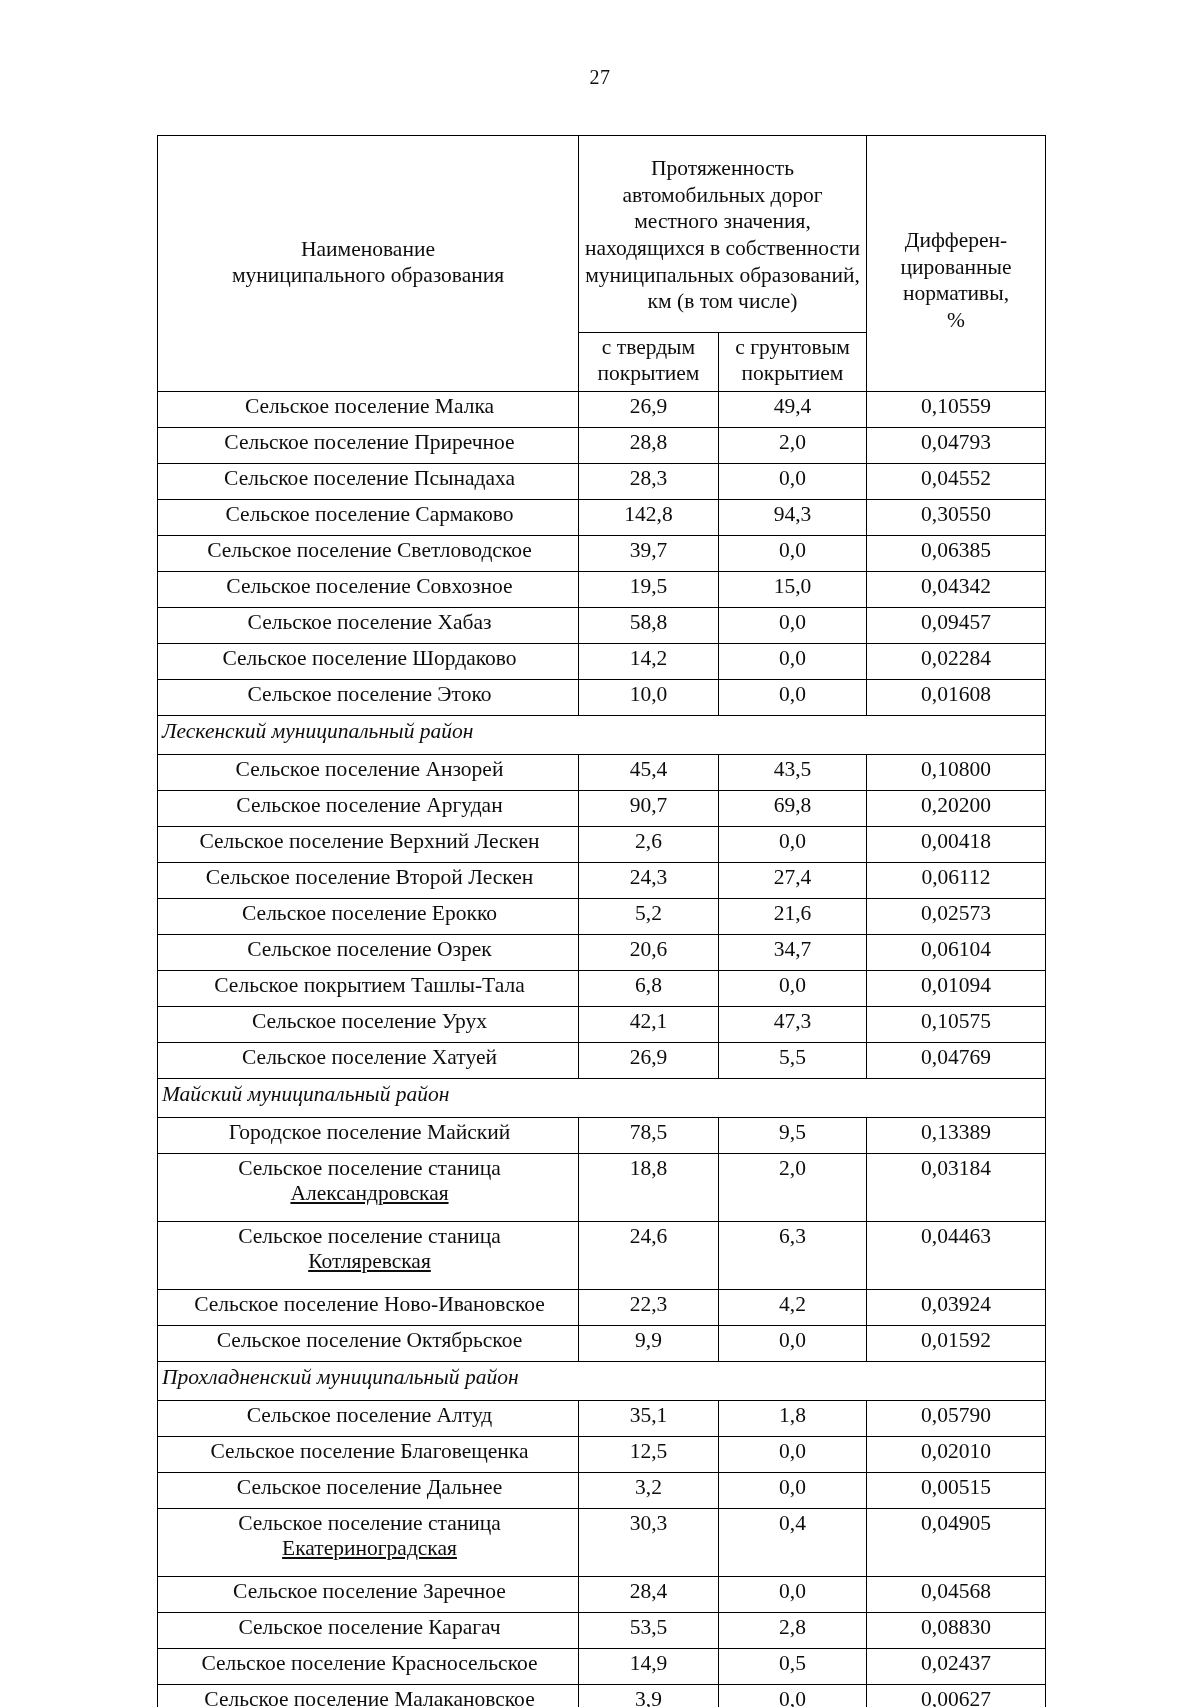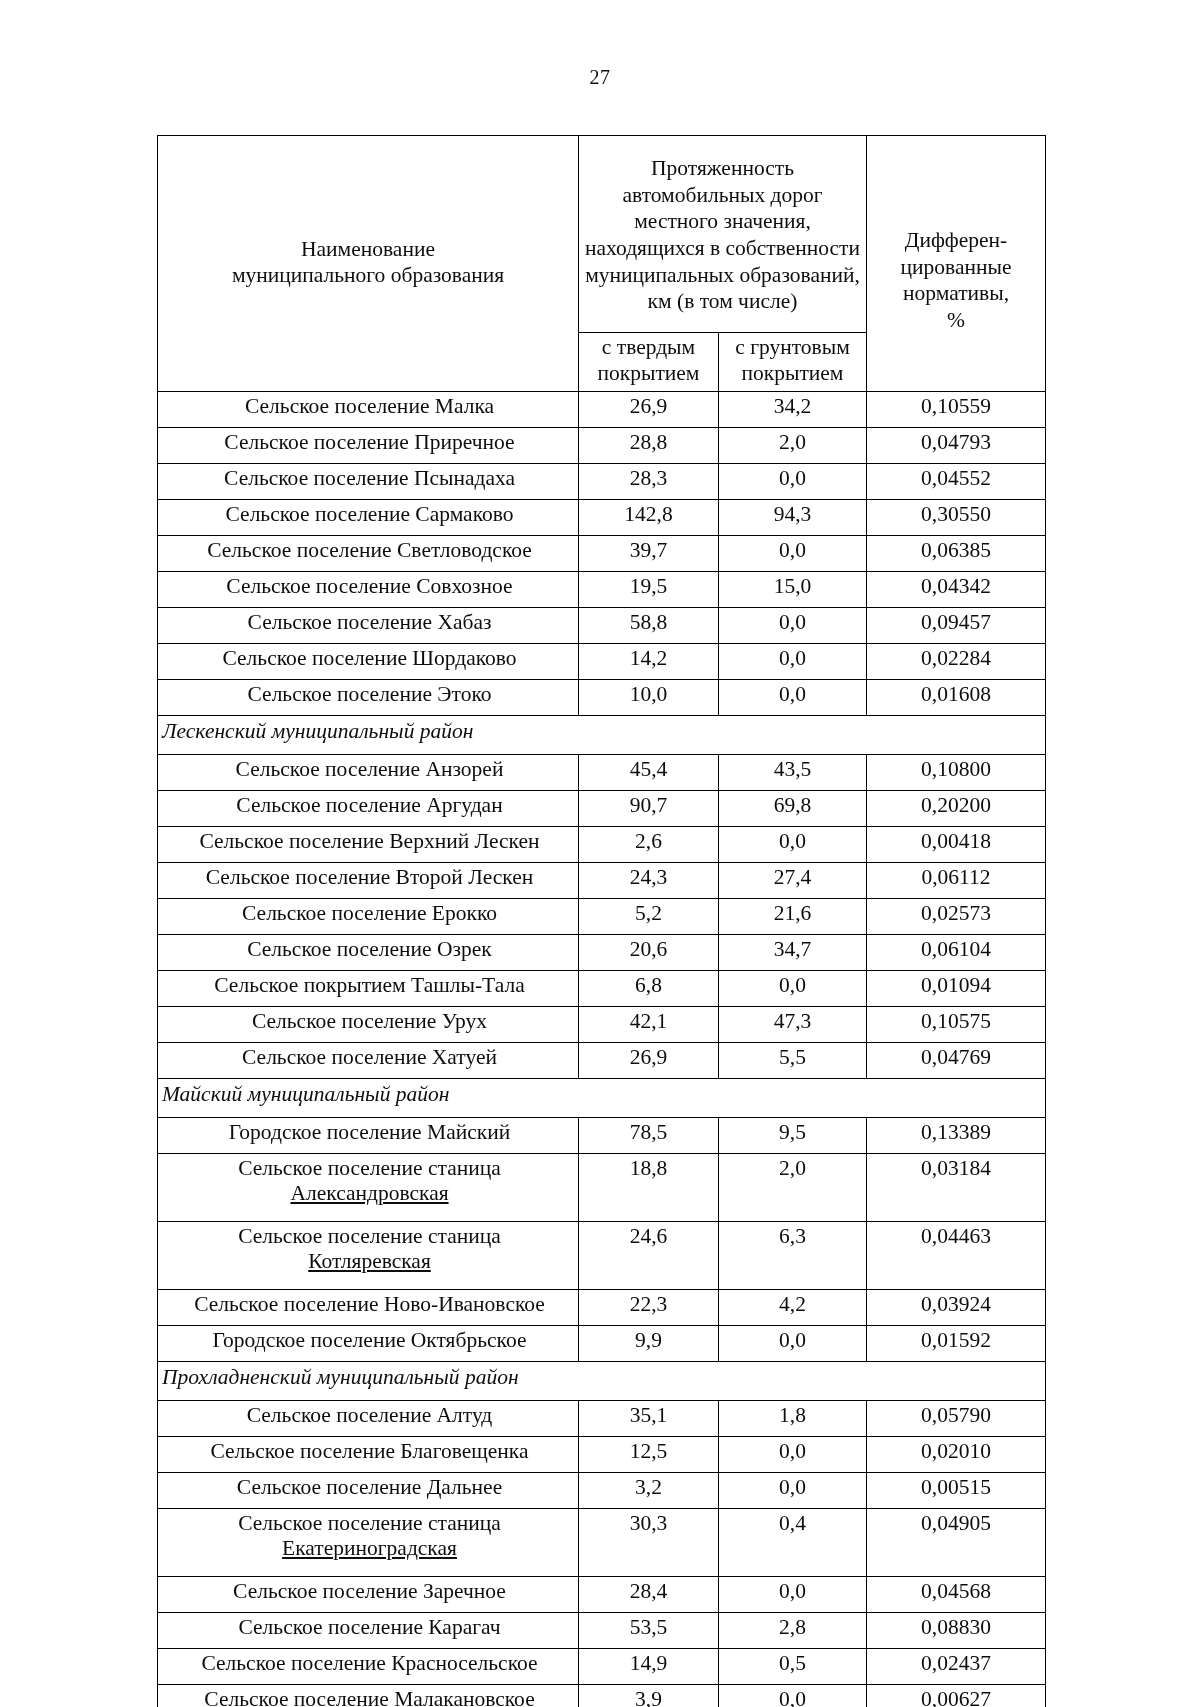--- a/index.html
+++ b/index.html
@@ -144,21 +144,21 @@
         <th class="head-sub">
           <span class="ln">с грунтовым</span>
           <span class="ln">покрытием</span>
         </th>
       </tr>
     </thead>
     <tbody id="table-body">
         <tr>
           <td class="name"><span class="nowrap">Сельское поселение Малка</span></td>
           <td class="num">26,9</td>
-          <td class="num">34,2</td>
+          <td class="num">49,4</td>
           <td class="num">0,10559</td>
         </tr>
         <tr>
           <td class="name"><span class="nowrap">Сельское поселение Приречное</span></td>
           <td class="num">28,8</td>
           <td class="num">2,0</td>
           <td class="num">0,04793</td>
         </tr>
         <tr>
           <td class="name"><span class="nowrap">Сельское поселение Псынадаха</span></td>
@@ -280,21 +280,21 @@
           <td class="num">6,3</td>
           <td class="num">0,04463</td>
         </tr>
         <tr>
           <td class="name"><span class="nowrap">Сельское поселение Ново-Ивановское</span></td>
           <td class="num">22,3</td>
           <td class="num">4,2</td>
           <td class="num">0,03924</td>
         </tr>
         <tr>
-          <td class="name"><span class="nowrap">Городское поселение Октябрьское</span></td>
+          <td class="name"><span class="nowrap">Сельское поселение Октябрьское</span></td>
           <td class="num">9,9</td>
           <td class="num">0,0</td>
           <td class="num">0,01592</td>
         </tr>
         <tr>
           <td class="section" colspan="4">Прохладненский муниципальный район</td>
         </tr>
         <tr>
           <td class="name"><span class="nowrap">Сельское поселение Алтуд</span></td>
           <td class="num">35,1</td>

